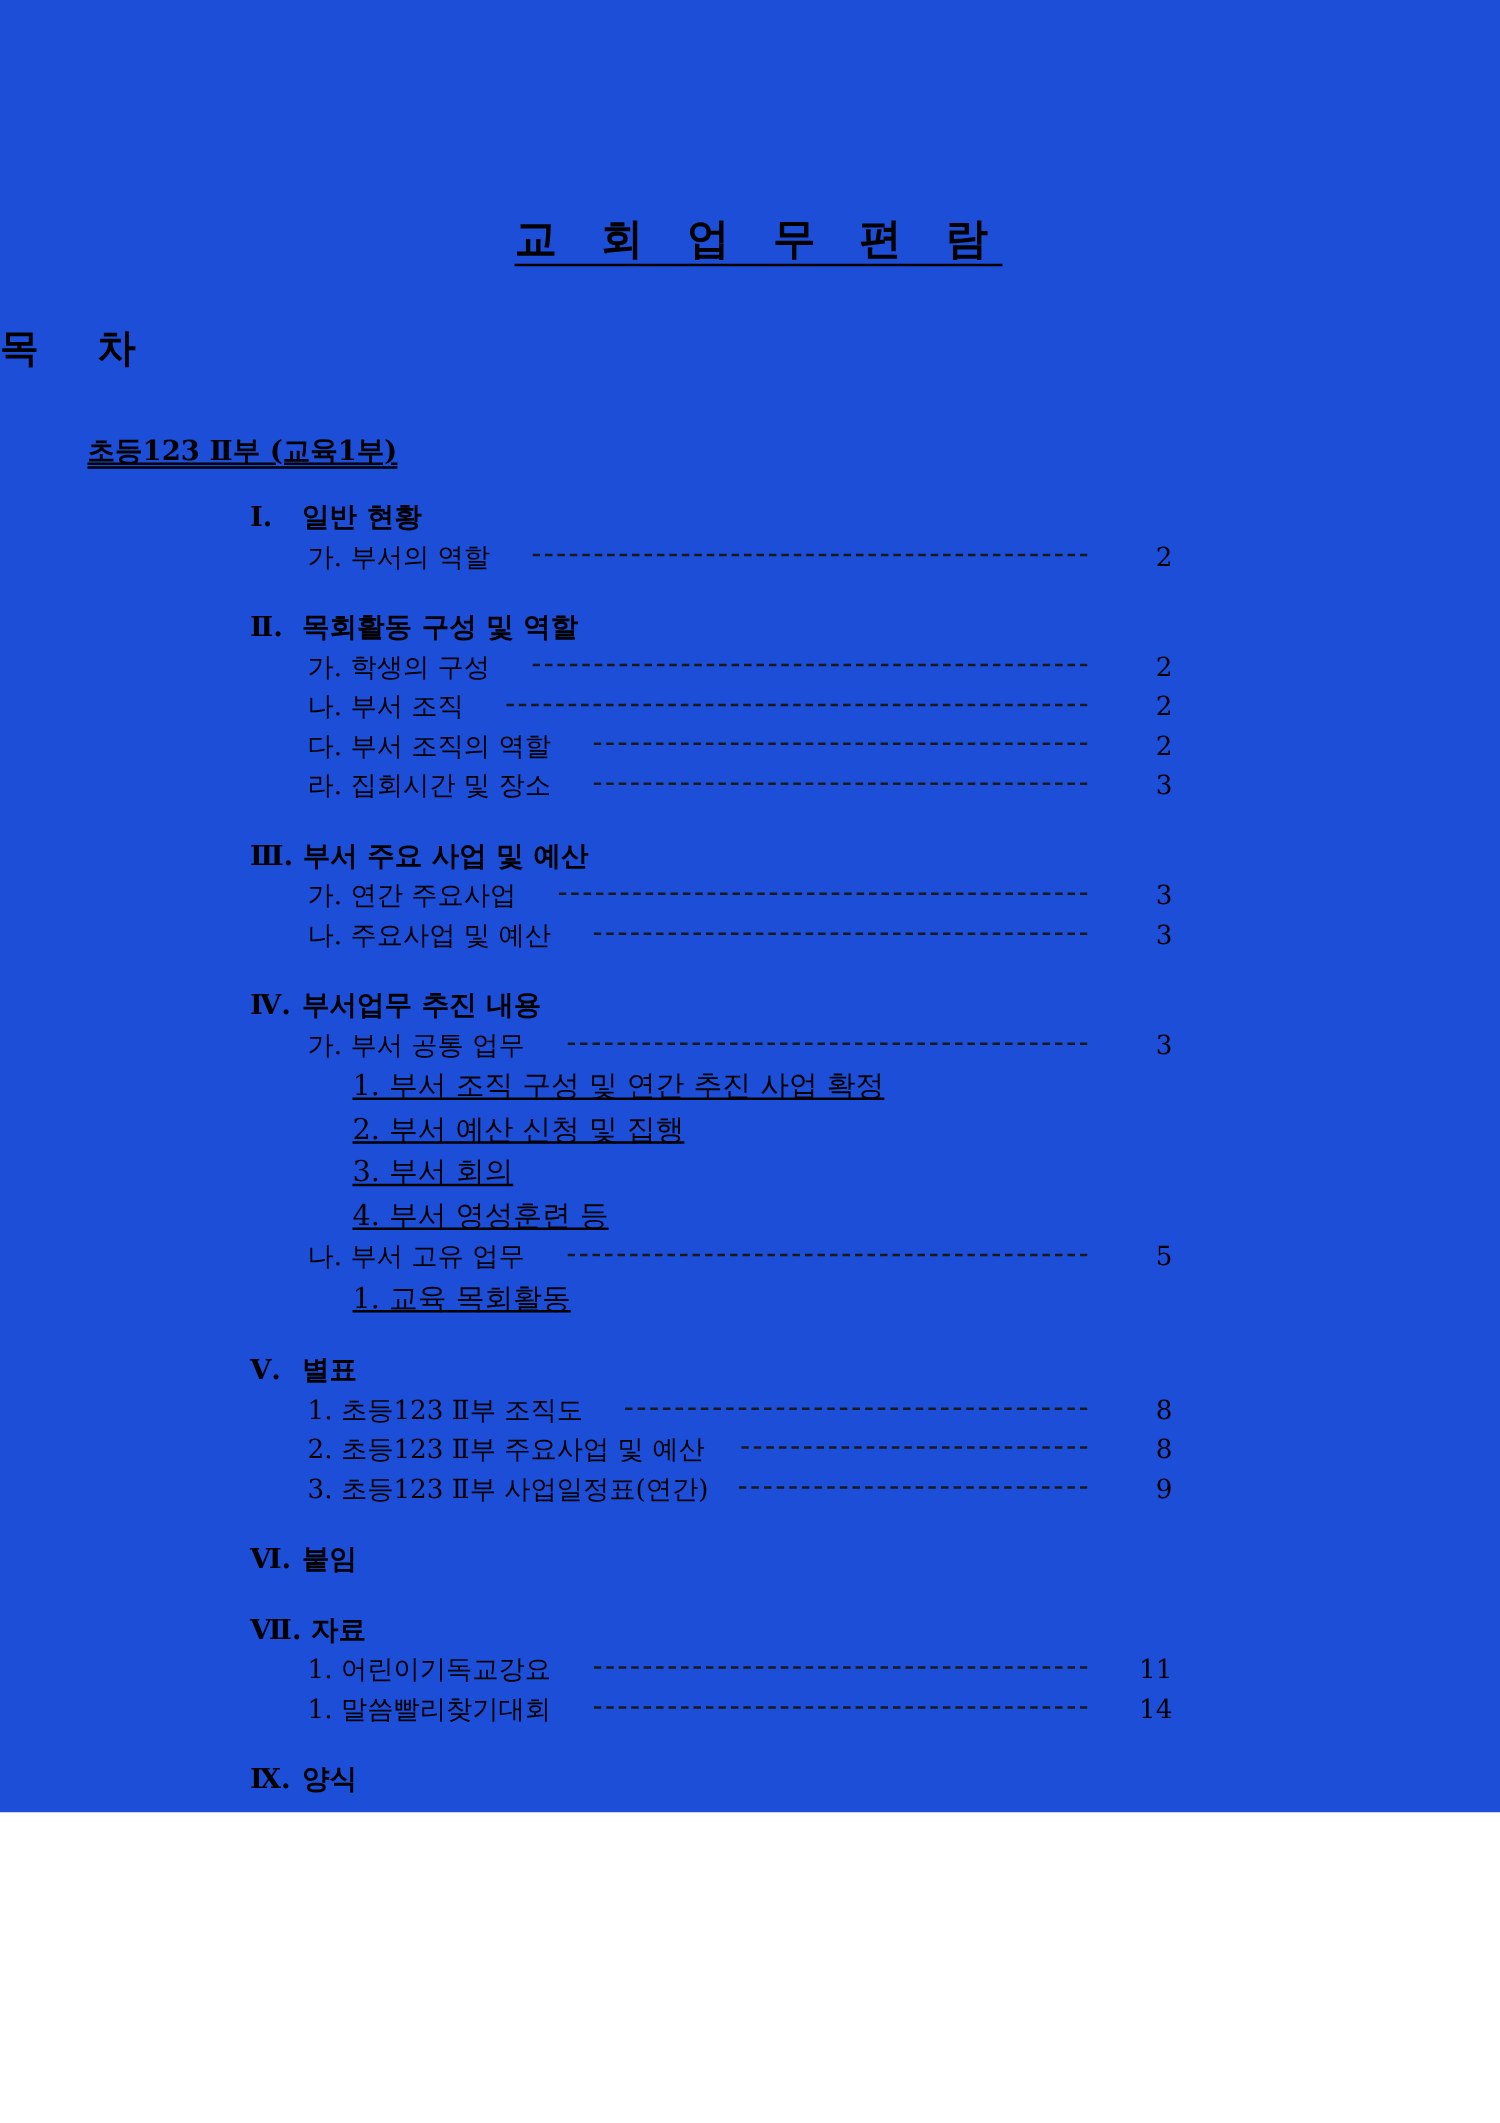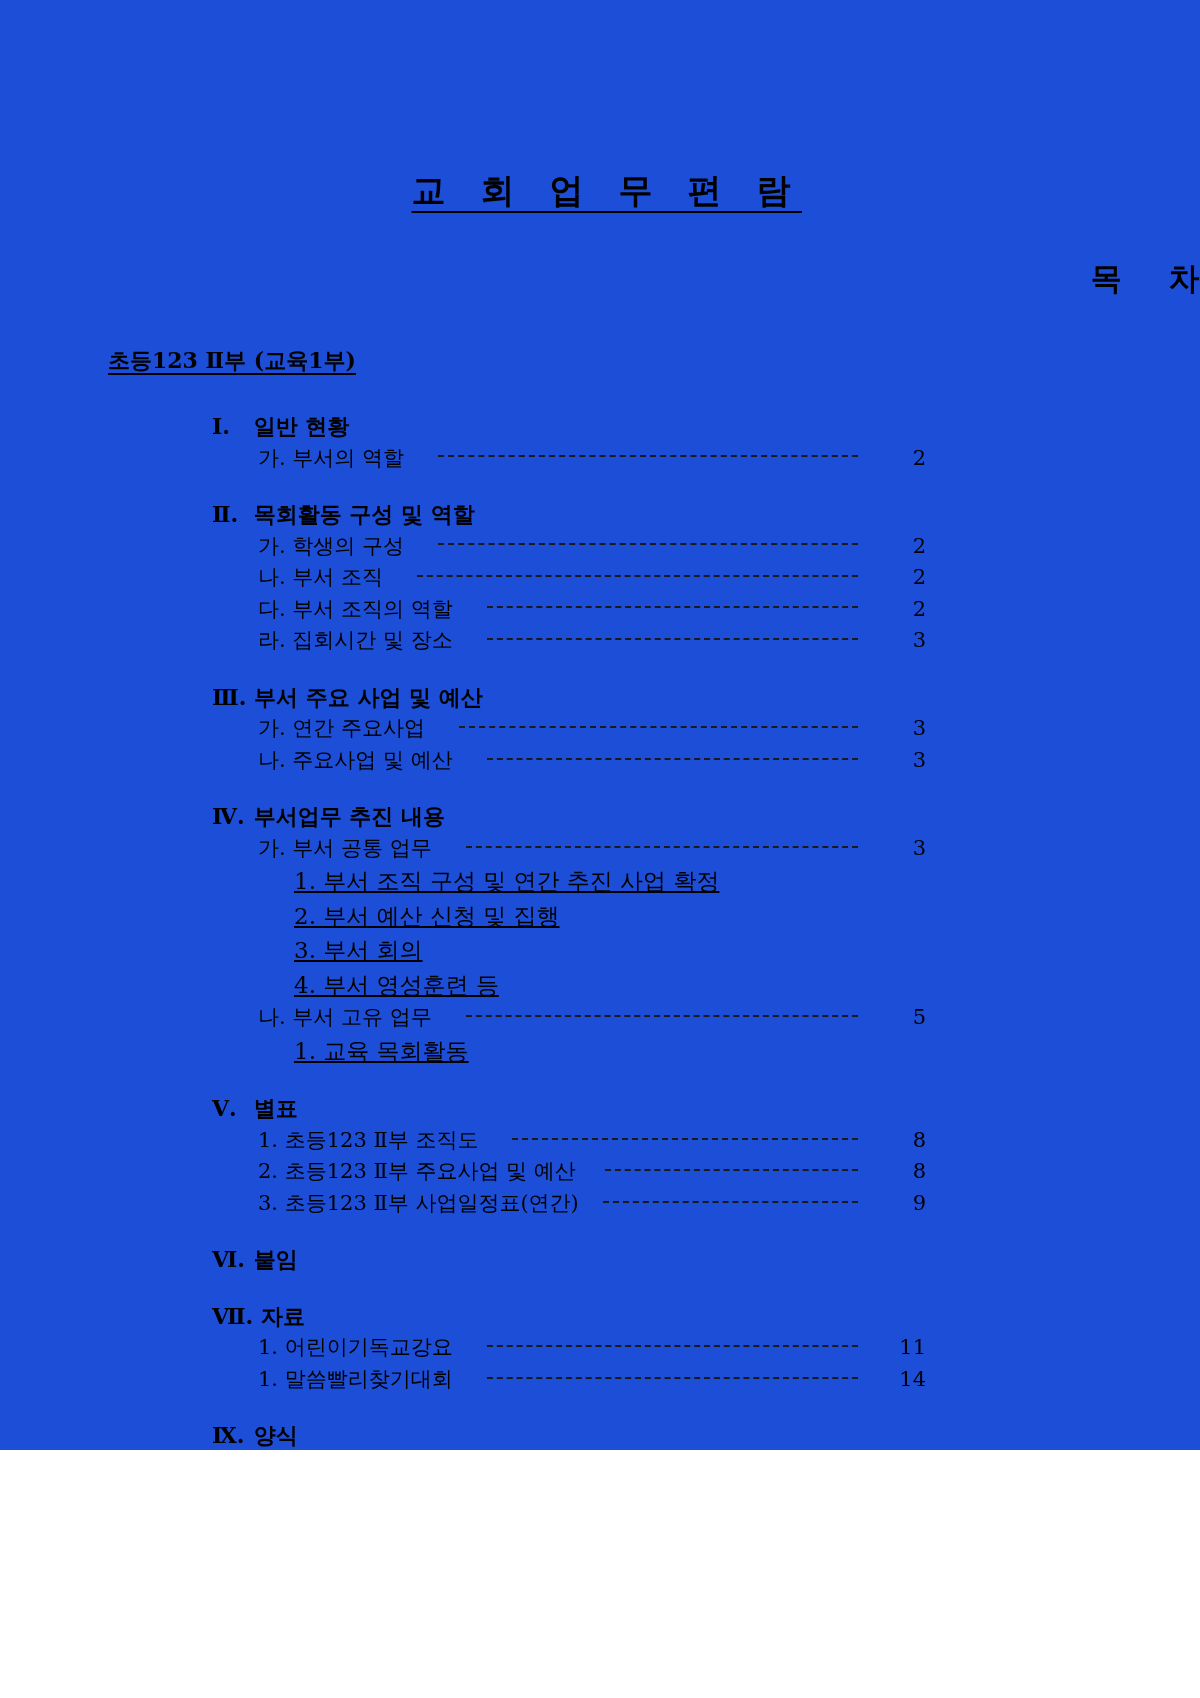--- a/index.html
+++ b/index.html
@@ -33,51 +33,52 @@
     text-indent: 0.34em;
     font-family: "DejaVu Serif", "Liberation Serif", serif;
   }
   .doc-title .underlined {
     text-decoration: underline;
     text-underline-offset: 9px;
     text-decoration-thickness: 2px;
     padding-left: 2px;
   }
   .toc-title {
-    text-align: right;
+    text-align: left;
     margin: 0;
     padding-top: 44px;
     font-size: 31px;
     font-weight: bold;
     letter-spacing: 0.02em;
     font-family: "DejaVu Serif", "Liberation Serif", serif;
   }
   .toc-title .gap { display: inline-block; width: 46px; }
 
   
   .dept-heading {
     margin: 0;
     padding-top: 46px;
-    padding-left: 108px;
+    padding-left: 70px;
     font-size: 22px;
     font-weight: bold;
     font-family: "DejaVu Serif", "Liberation Serif", serif;
+    text-decoration: underline;
   }
   .dept-heading span.u {
     text-decoration: underline;
     text-underline-offset: 5px;
     text-decoration-thickness: 1.6px;
   }
 
   
   .toc-body {
     padding-top: 22px;
     padding-left: 0;
   }
-  .section { margin: 12px; }
+  .section { margin: 0; }
   .section + .section { margin-top: 24px; }
 
   .section-head {
     font-size: 22px;
     font-weight: bold;
     padding-left: 200px;
     line-height: 1.48;
     white-space: pre;
     font-family: "DejaVu Serif", "Liberation Serif", serif;
   }

